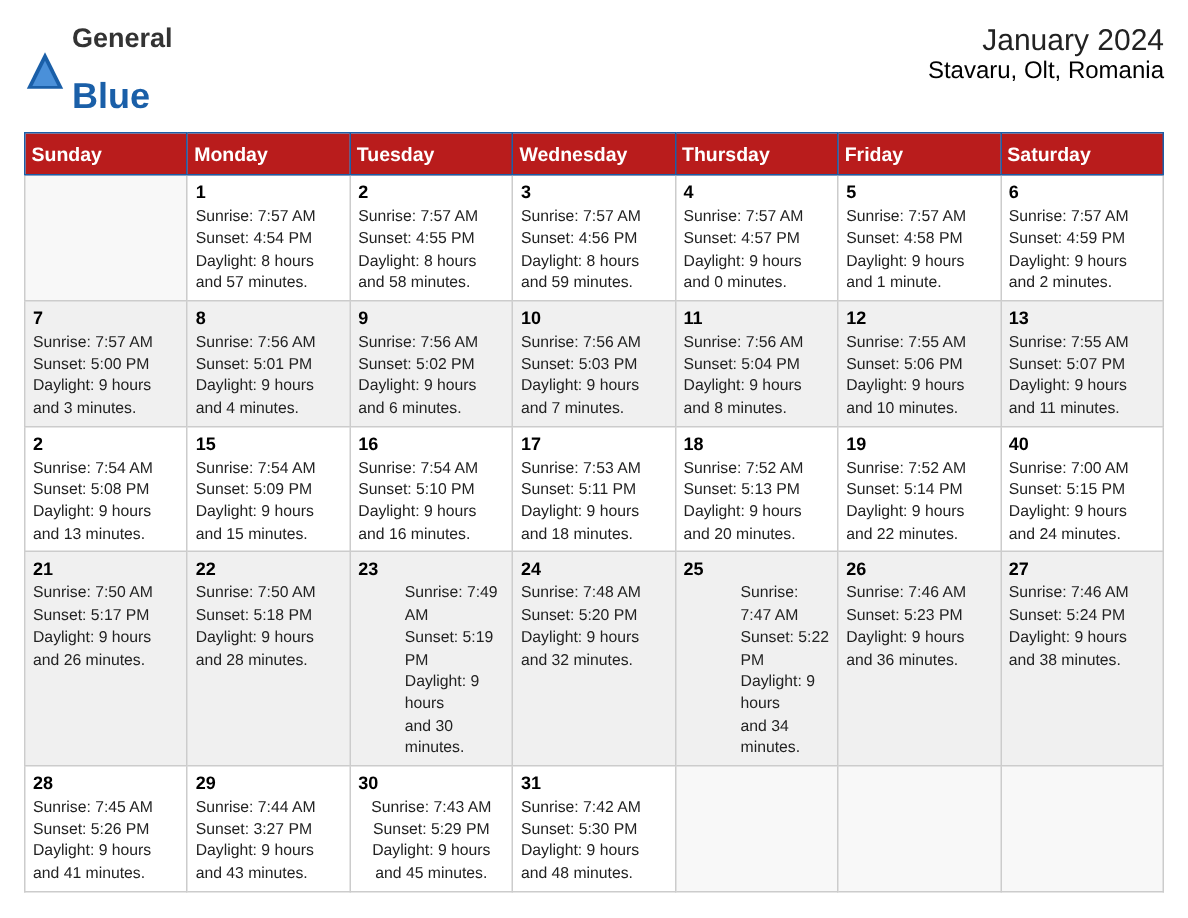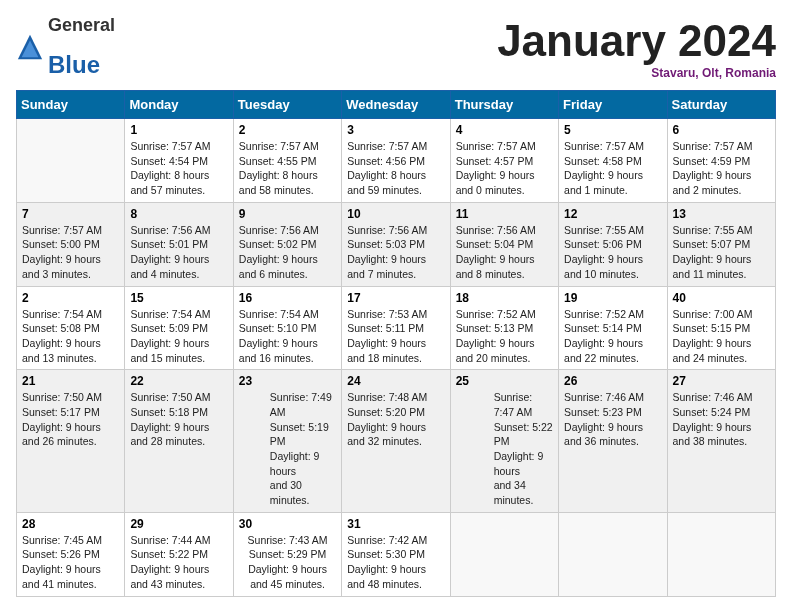--- a/index.html
+++ b/index.html
@@ -28,36 +28,35 @@
       gap: 16px;
     }
     .logo-icon {
       width: 28px;
       height: 28px;
     }
     .title-area {
       text-align: right;
     }
     .month-title {
-      font-size: 44px;
-      font-weight: bold;
+      font-size: 20px;
+      font-weight: normal;
       color: #222;
     }
     .location-title {
-      font-size: 12px;
-      color: #701a75;
-      font-weight: bold;
+      font-size: 16px;
+      color: #000000;
     }
     table {
       width: 100%;
       border-collapse: collapse;
       font-size: 11px;
     }
     thead tr {
-      background-color: #0369a1;
+      background-color: #b91c1c;
       color: #fff;
     }
     thead th {
       padding: 6px 4px;
       text-align: left;
       font-size: 13px;
       font-weight: bold;
       border: 1px solid #1a5fa8;
     }
     tbody tr {
@@ -326,21 +325,21 @@
         <td>
           <span class="day-number">28</span>
           <div class="day-info" style="white-space: pre-line;">Sunrise: 7:45 AM
 Sunset: 5:26 PM
 Daylight: 9 hours
 and 41 minutes.</div>
         </td>
         <td>
           <span class="day-number">29</span>
           <div class="day-info" style="white-space: pre-line;">Sunrise: 7:44 AM
-Sunset: 5:22 PM
+Sunset: 3:27 PM
 Daylight: 9 hours
 and 43 minutes.</div>
         </td>
         <td>
           <span class="day-number">30</span>
           <div class="day-info" style="white-space: pre-line; text-align: center;">Sunrise: 7:43 AM
 Sunset: 5:29 PM
 Daylight: 9 hours
 and 45 minutes.</div>
         </td>

